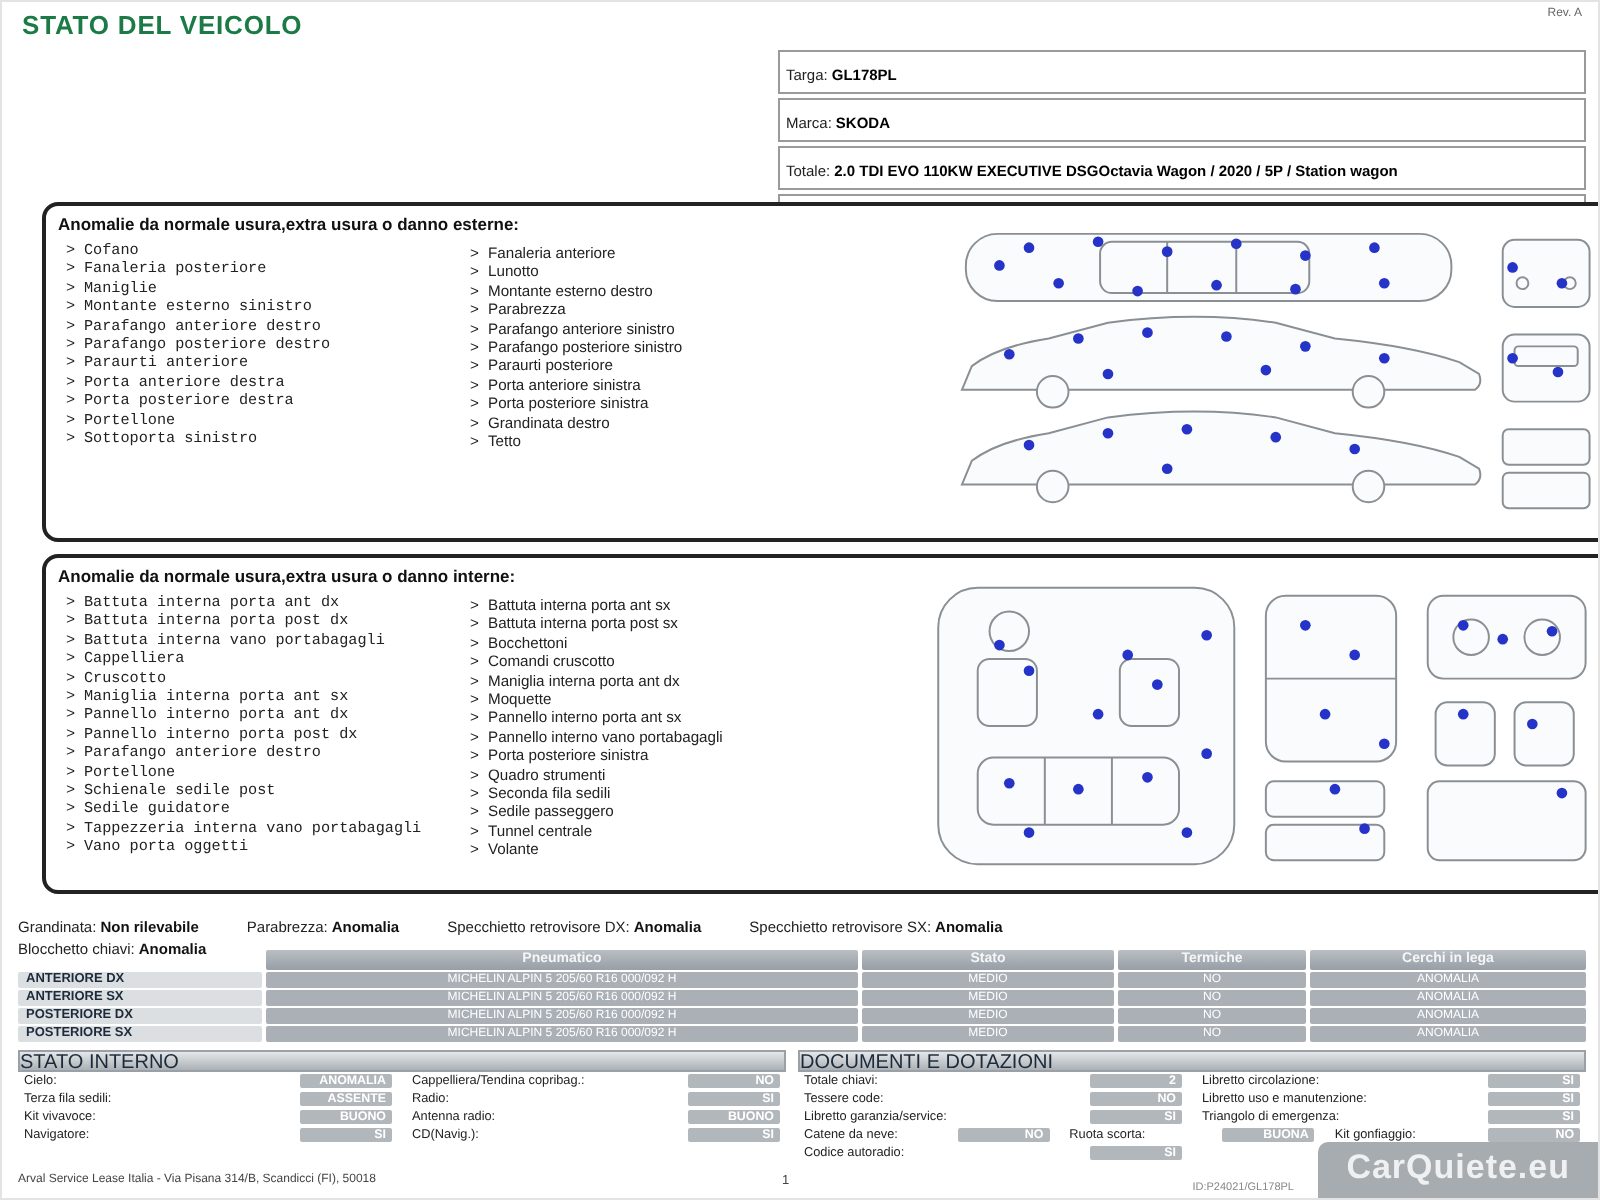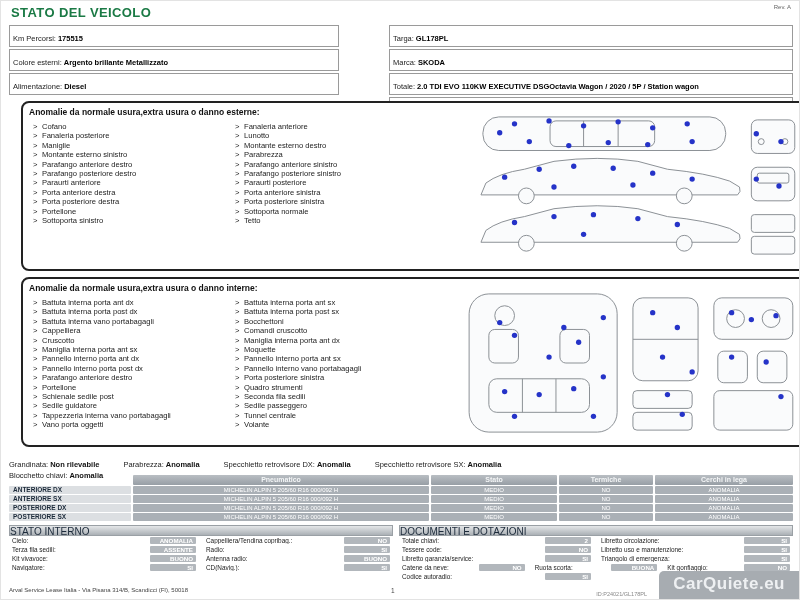--- a/index.html
+++ b/index.html
@@ -14,21 +14,21 @@
   .info-right{left:388px;width:404px;}
   .info-row{border:1px solid #9a9a9a;background:#fff;margin-bottom:2px;padding:1px 3px;min-height:9px;}
   .ilabel{font-size:7.5px;color:#222;}
   .ival{font-size:7.5px;font-weight:bold;color:#000;margin-left:2px;}
 
   .abox{position:absolute;left:20px;width:788px;border:2px solid #222;border-radius:8px;box-sizing:border-box;background:#fff;}
   .box-ext{top:100px;height:170px;}
   .box-int{top:276px;height:170px;}
   .box-title{font-size:8.5px;font-weight:bold;padding:4px 0 0 6px;}
   .alist{position:absolute;top:19px;}
-  .alist.c1{left:10px;width:196px;}
+  .alist.c1{left:10px;width:196px;font-family:Liberation Mono, monospace;}
   .alist.c2{left:212px;width:212px;}
   .li{font-size:7.6px;line-height:9.4px;position:relative;padding-left:9px;color:#222;}
   .li::before{content:">";position:absolute;left:0;}
   .diagram{position:absolute;top:9px;right:4px;}
 
   .checks{position:absolute;left:8px;width:784px;display:flex;gap:24px;}
   .checks1{top:452px;}
   .checks2{top:463px;}
   .chk{white-space:nowrap;}
   .chk-label{font-size:7.5px;color:#222;}
@@ -56,32 +56,20 @@
   .watermark{position:absolute;right:0;bottom:0;background:#a7acb1;color:#eef0f2;font-size:17px;font-weight:bold;padding:3px 14px 5px;border-radius:5px 0 0 0;letter-spacing:.5px;}
 </style>
 </head>
 <body>
 
 <div class="page">
 
   <div class="title">STATO DEL VEICOLO</div>
   <div class="rev">Rev. A</div>
 
-  <div class="info-col info-left">
-
-  <div class="info-row">
-      <span class="ilabel">Km Percorsi:</span><span class="ival">175515</span>
-    </div>
-      <div class="info-row">
-      <span class="ilabel">Colore esterni:</span><span class="ival">Argento brillante Metallizzato</span>
-    </div>
-      <div class="info-row">
-      <span class="ilabel">Alimentazione:</span><span class="ival">Diesel</span>
-    </div>
-    </div>
 
   <div class="info-col info-right">
 
   <div class="info-row">
       <span class="ilabel">Targa:</span><span class="ival">GL178PL</span>
     </div>
       <div class="info-row">
       <span class="ilabel">Marca:</span><span class="ival">SKODA</span>
     </div>
       <div class="info-row">
@@ -115,21 +103,21 @@
 
     <div class="li">Fanaleria anteriore</div>
         <div class="li">Lunotto</div>
         <div class="li">Montante esterno destro</div>
         <div class="li">Parabrezza</div>
         <div class="li">Parafango anteriore sinistro</div>
         <div class="li">Parafango posteriore sinistro</div>
         <div class="li">Paraurti posteriore</div>
         <div class="li">Porta anteriore sinistra</div>
         <div class="li">Porta posteriore sinistra</div>
-        <div class="li">Sottoporta normale</div>
+        <div class="li">Grandinata destro</div>
         <div class="li">Tetto</div>
       </div>
     <svg class="diagram" width="350" height="150" viewBox="0 0 350 152">
       <g stroke="#8a8f94" fill="#fafbfc" stroke-width="1">
         <rect x="28" y="5" width="246" height="34" rx="16"></rect>
         <rect x="96" y="9" width="106" height="26" rx="6"></rect>
         <line x1="130" y1="9" x2="130" y2="35"></line>
         <line x1="165" y1="9" x2="165" y2="35"></line>
         <path d="M26,84 L31,72 Q44,62 70,58 L100,50 Q145,44 185,50 L215,58 Q255,62 278,70 L288,76 Q290,81 286,84 Z"></path>
         <circle cx="72" cy="85" r="8"></circle>

